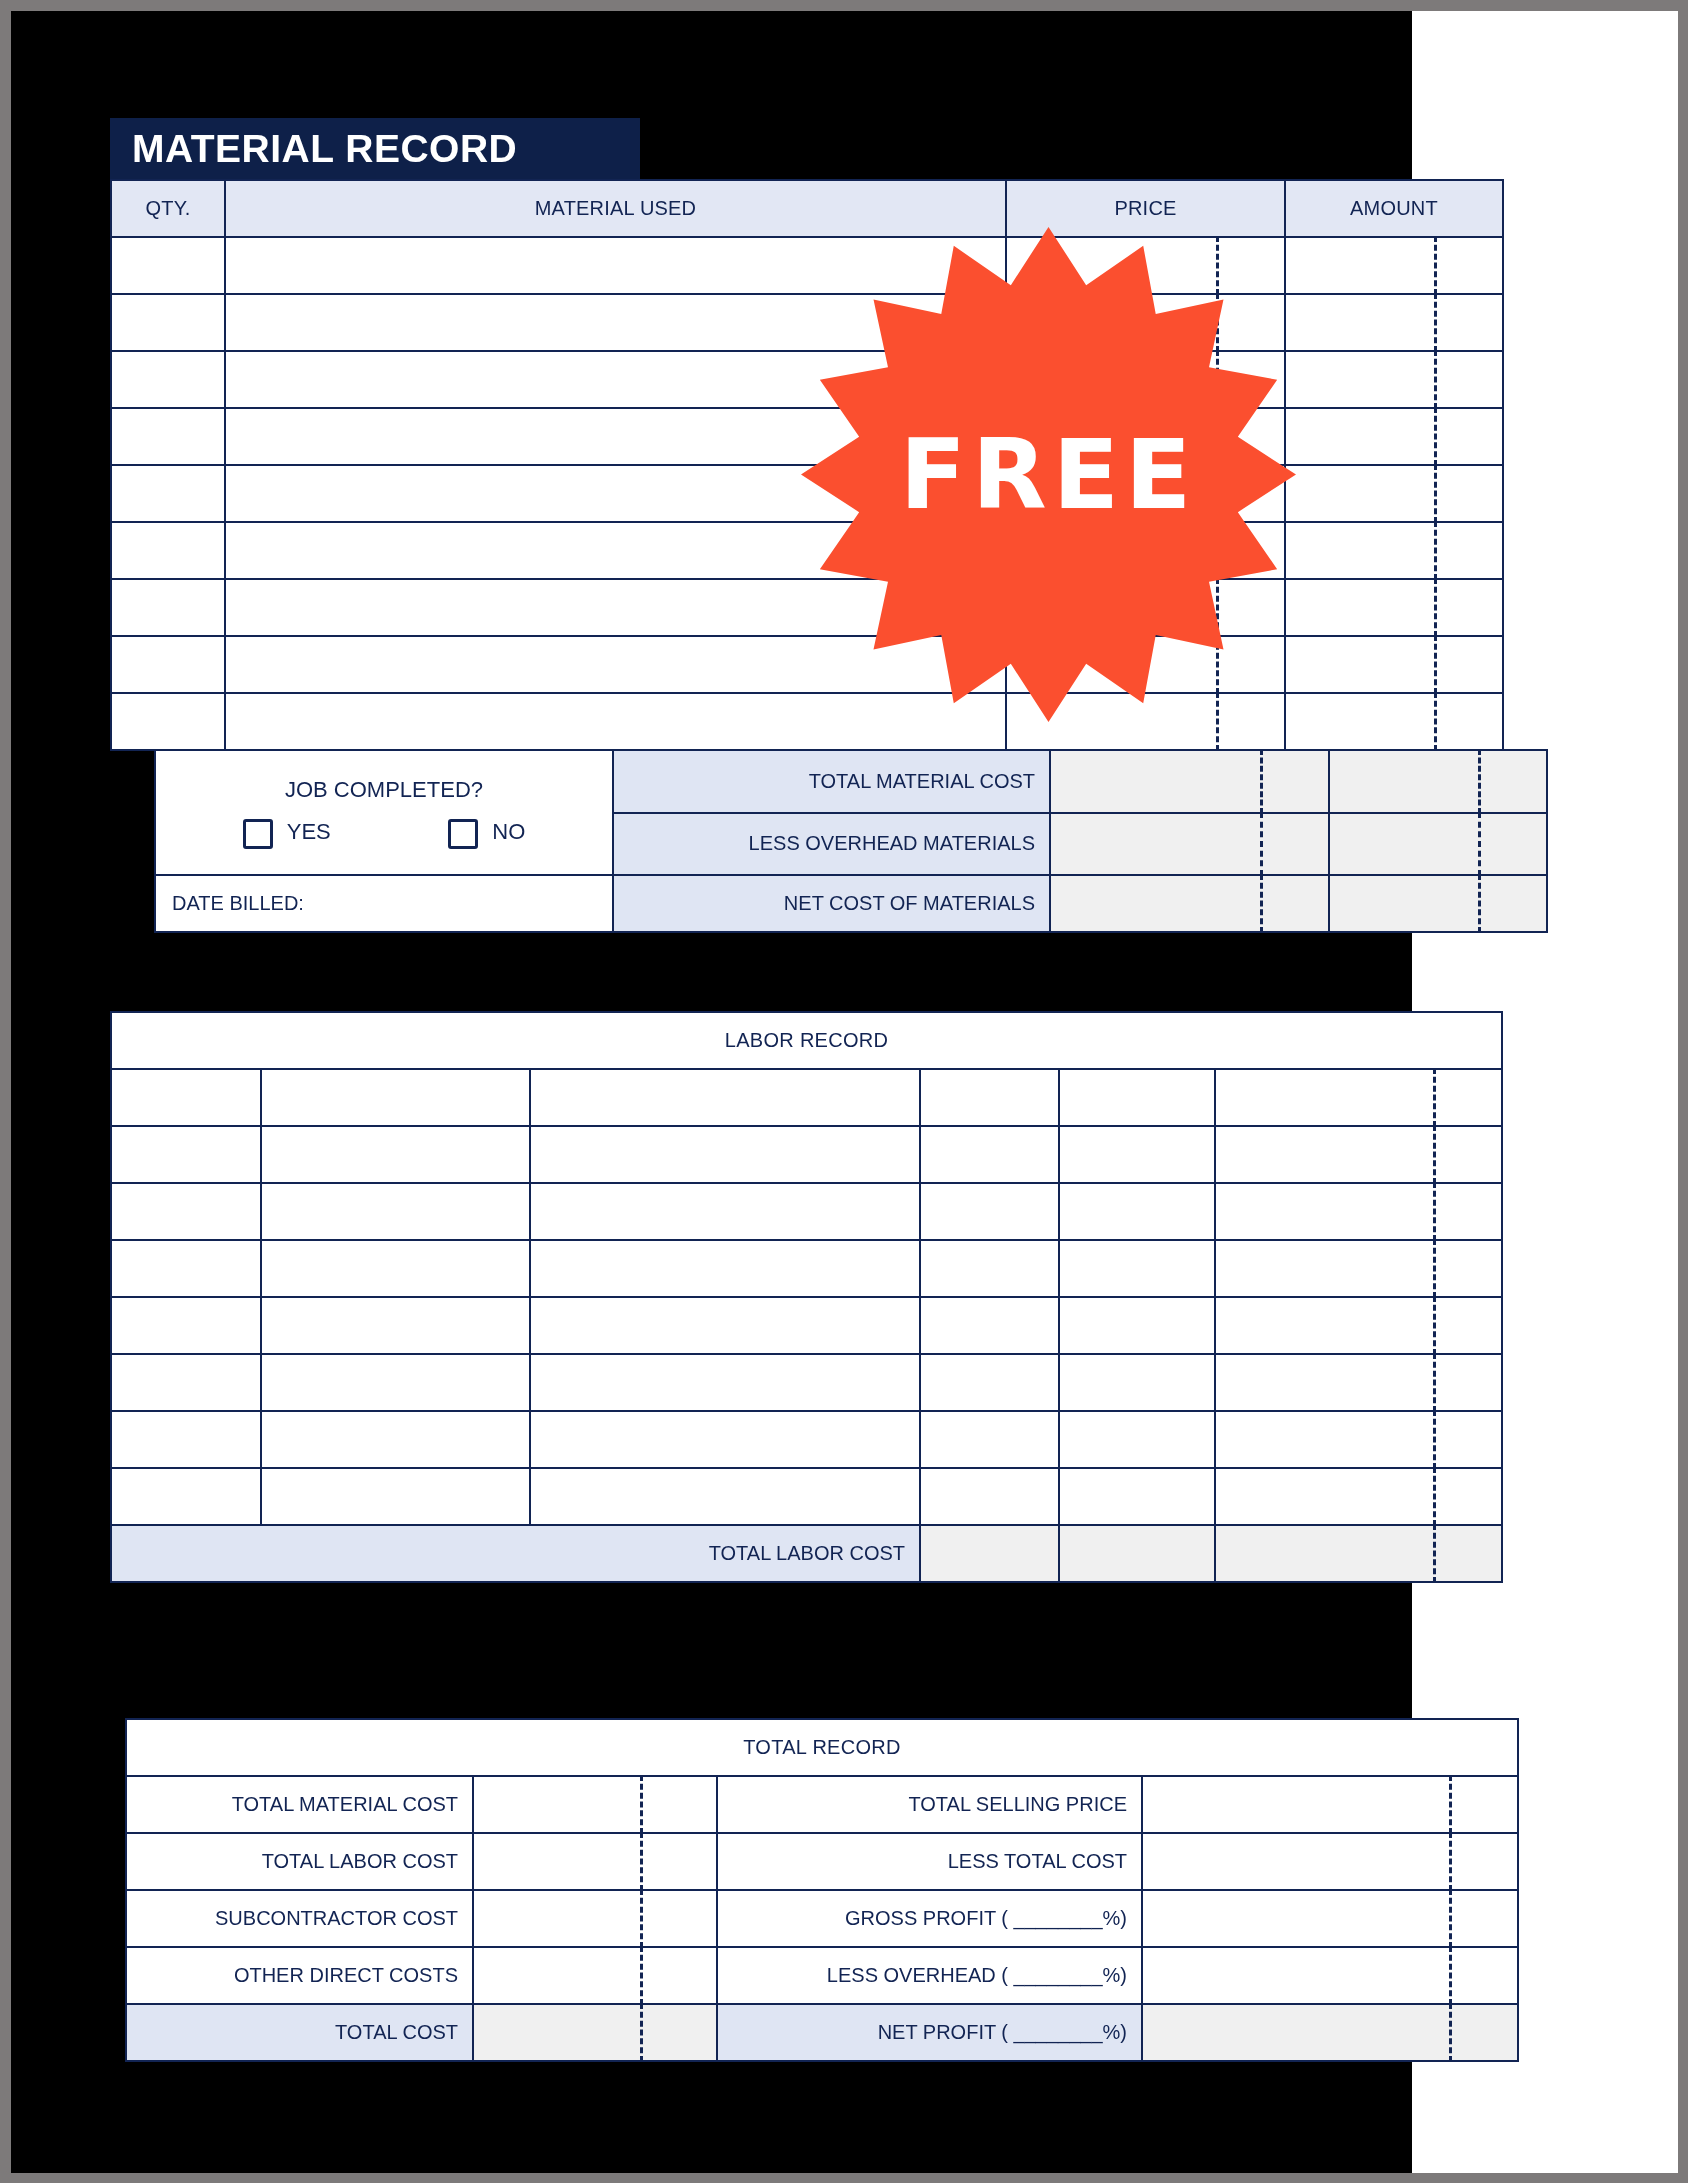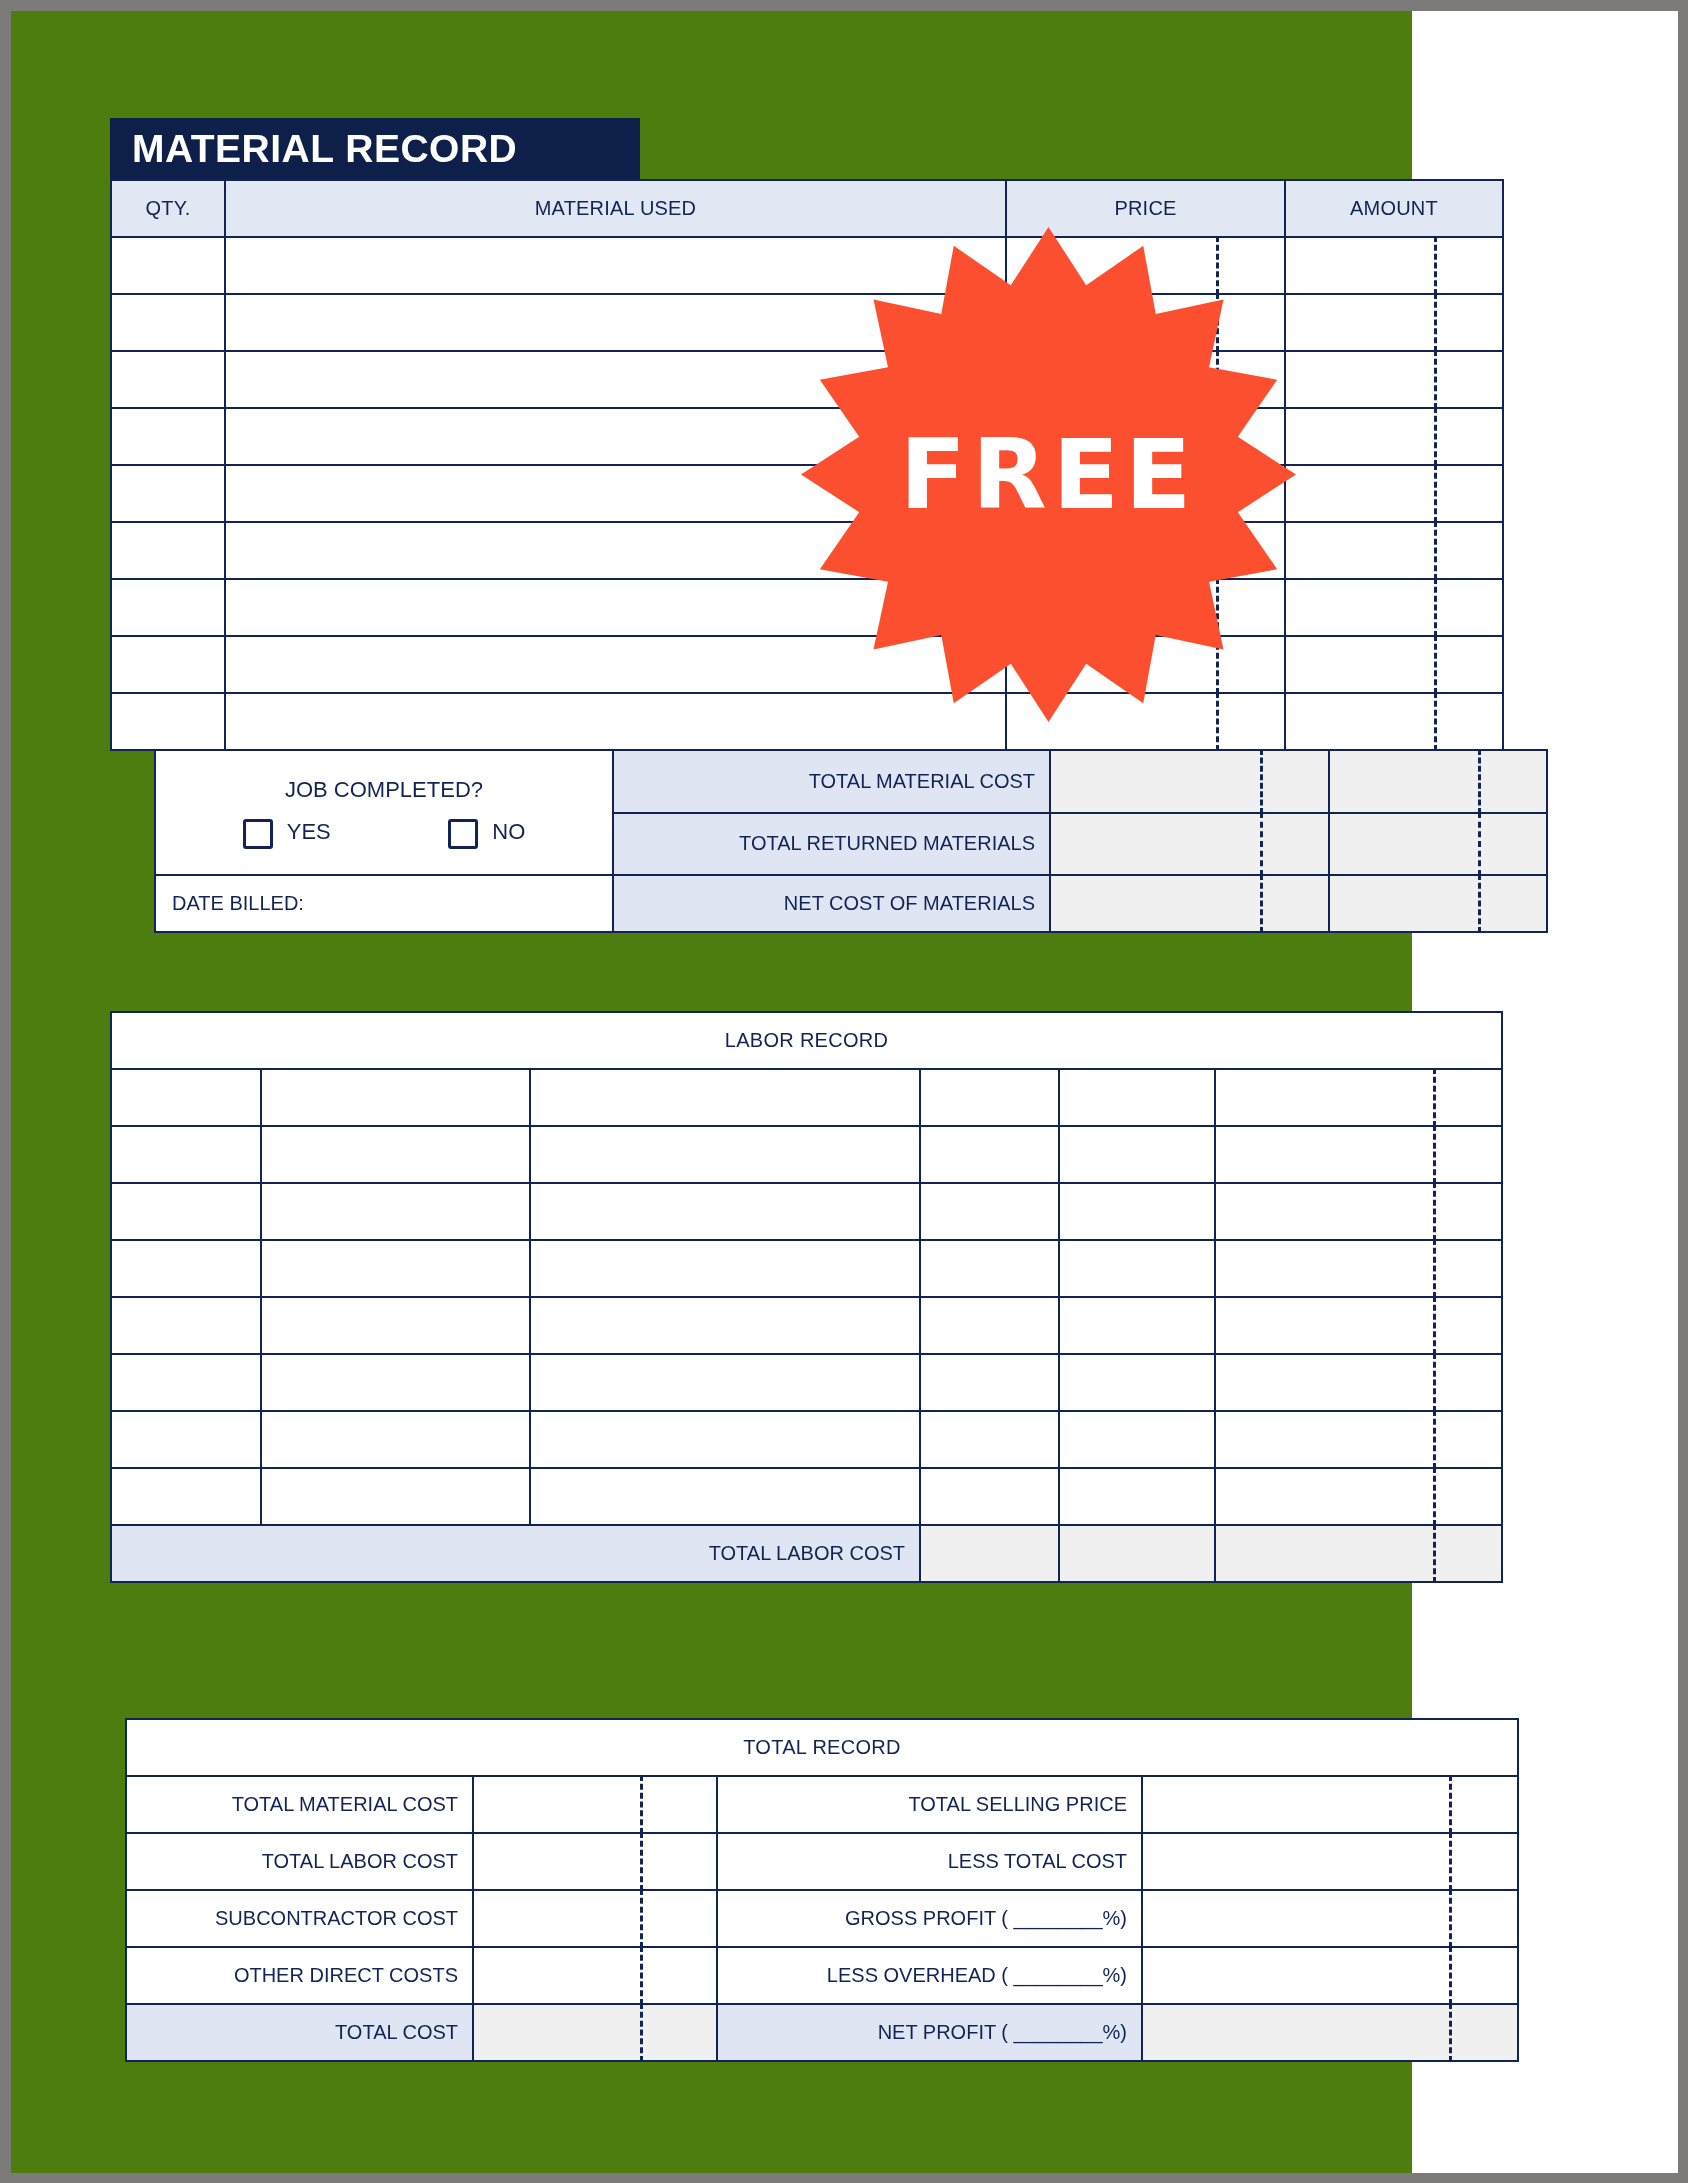--- a/index.html
+++ b/index.html
@@ -21,21 +21,21 @@
     height: 2184px;
     box-sizing: border-box;
     border: 11px solid #7d7a7a;
     background: #ffffff;
   }
   #sheet {
     position: absolute;
     left: 0; top: 0;
     width: 1401px;
     height: 2162px;
-    background: #4d7c0f;
+    background: #000000;
   }
 
   
   .frm-table {
     border-collapse: collapse;
     table-layout: fixed;
     width: 100%;
     color: #122453;
   }
   .frm-table td, .frm-table th {
@@ -278,21 +278,21 @@
                   <span>NO</span>
                 </span>
               </div>
             </div>
           </td>
           <td class="lav rgt">TOTAL MATERIAL COST</td>
           <td class="greyval cents"></td>
           <td class="greyval cents"></td>
         </tr>
         <tr>
-          <td class="lav rgt">TOTAL RETURNED MATERIALS</td>
+          <td class="lav rgt">LESS OVERHEAD MATERIALS</td>
           <td class="greyval cents"></td>
           <td class="greyval cents"></td>
         </tr>
         <tr>
           <td class="lft">DATE BILLED:</td>
           <td class="lav rgt">NET COST OF MATERIALS</td>
           <td class="greyval cents"></td>
           <td class="greyval cents"></td>
         </tr>
       </tbody>

